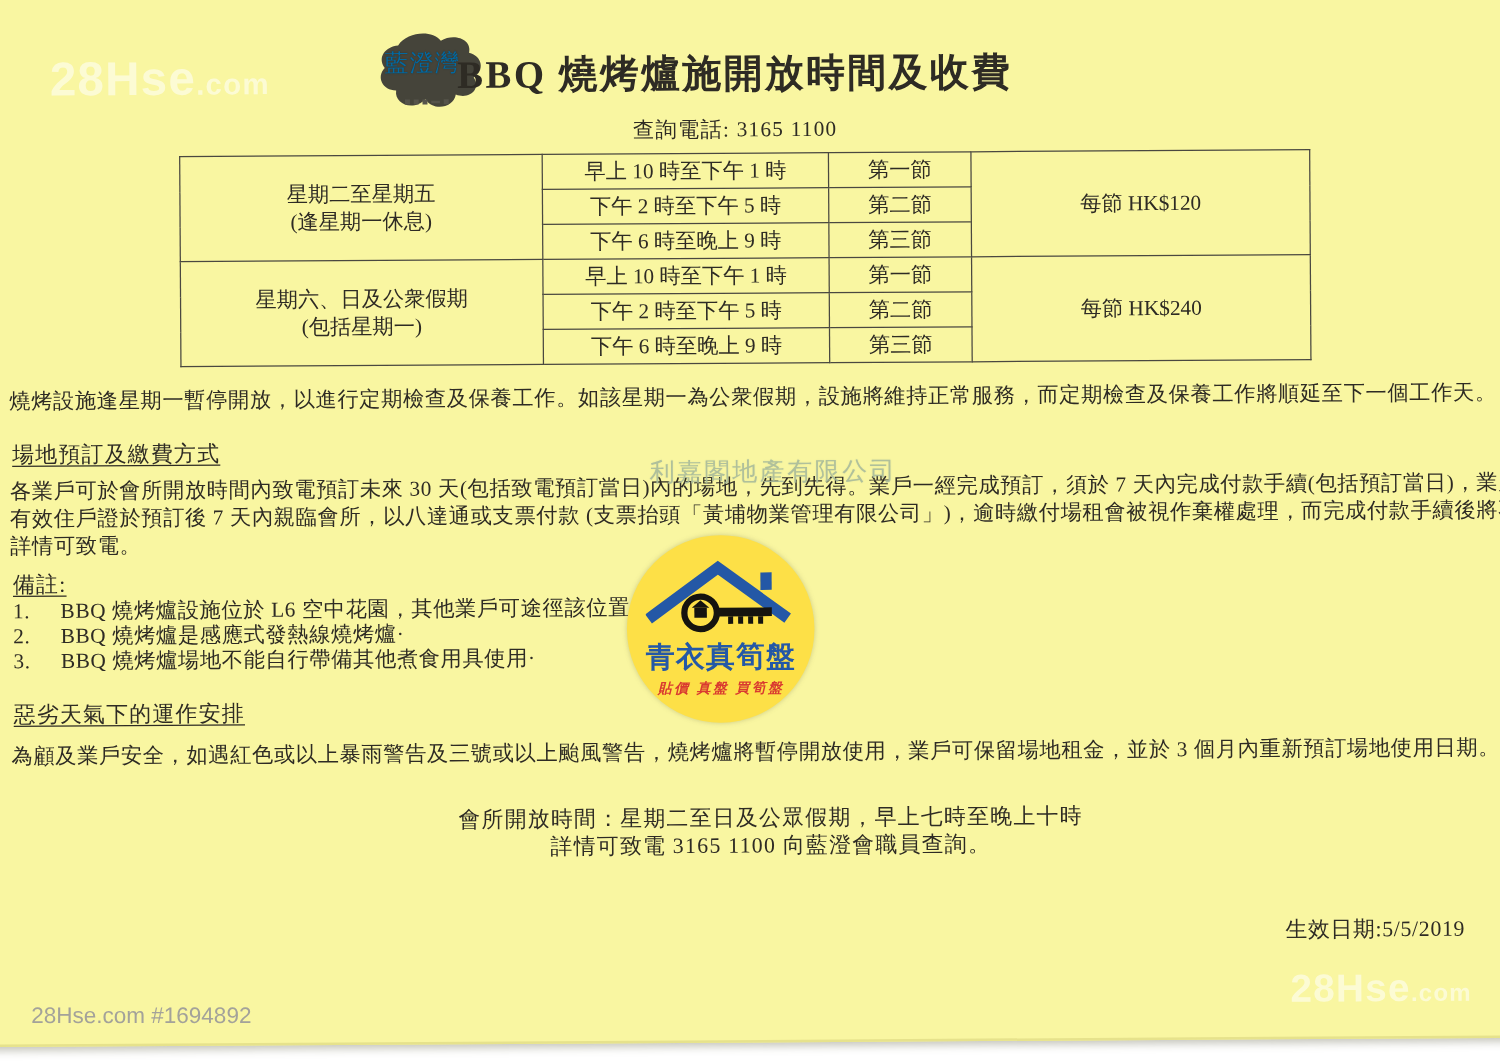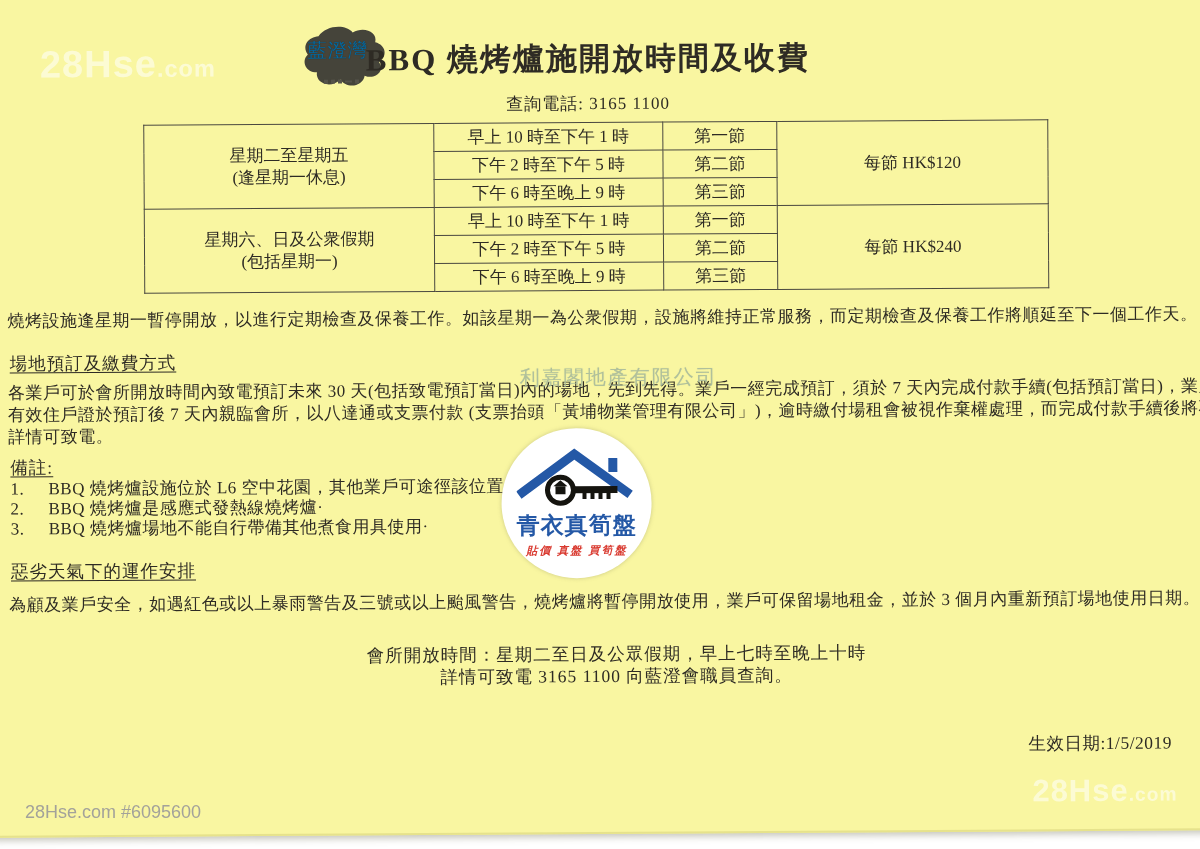--- a/index.html
+++ b/index.html
@@ -68,21 +68,21 @@
     font-size:17.5px;letter-spacing:1px;white-space:nowrap;
     text-decoration:underline;text-underline-offset:3px;
   }
   .remark-row{font-size:17px;white-space:nowrap;letter-spacing:0.5px;}
   .remark-row .num{display:inline-block;width:38px;}
   .centered{width:1200px;text-align:center;font-size:17.5px;letter-spacing:1px;white-space:nowrap;}
 
   
   .badge{
     left:501px;top:428px;width:150px;height:150px;border-radius:50%;
-    background:#ffffff;box-shadow:0 0 4px rgba(120,120,80,0.35);
+    background:#fde047;box-shadow:0 0 4px rgba(120,120,80,0.35);
     text-align:center;overflow:hidden;
   }
   .badge-title{
     margin-top:82px;font-family:"Liberation Sans","DejaVu Sans",sans-serif;
     font-size:23px;font-weight:bold;color:#2458a6;letter-spacing:1px;white-space:nowrap;
   }
   .badge-sub{
     margin-top:2px;font-family:"Liberation Sans","DejaVu Sans",sans-serif;
     font-size:11px;font-weight:bold;color:#d93a30;letter-spacing:2px;white-space:nowrap;font-style:italic;
   }
@@ -186,19 +186,19 @@
       <div class="badge-title">青衣真筍盤</div>
       <div class="badge-sub">貼價 真盤 買筍盤</div>
     </div>
 
     <div class="abs heading" style="left:10px;top:556px;">惡劣天氣下的運作安排</div>
     <div class="abs para" style="left:8px;top:590px;">為顧及業戶安全，如遇紅色或以上暴雨警告及三號或以上颱風警告，燒烤爐將暫停開放使用，業戶可保留場地租金，並於 3 個月內重新預訂場地使用日期。</div>
 
     <div class="abs centered" style="left:15px;top:642px;">會所開放時間：星期二至日及公眾假期，早上七時至晚上十時</div>
     <div class="abs centered" style="left:15px;top:664px;">詳情可致電 3165 1100 向藍澄會職員查詢。</div>
 
-    <div class="abs eff-date">生效日期:1/5/2019</div>
+    <div class="abs eff-date">生效日期:5/5/2019</div>
 
     <div class="abs wm-hse" style="left:1030px;top:776px;font-size:31px;"><span>28Hse</span><span class="tld">.com</span></div>
   </div>
 </div>
 
-<div class="abs listing-ref" style="position:absolute;left:25px;top:802px;">28Hse.com #6095600</div>
+<div class="abs listing-ref" style="position:absolute;left:25px;top:802px;">28Hse.com #1694892</div>
 
 </body></html>

